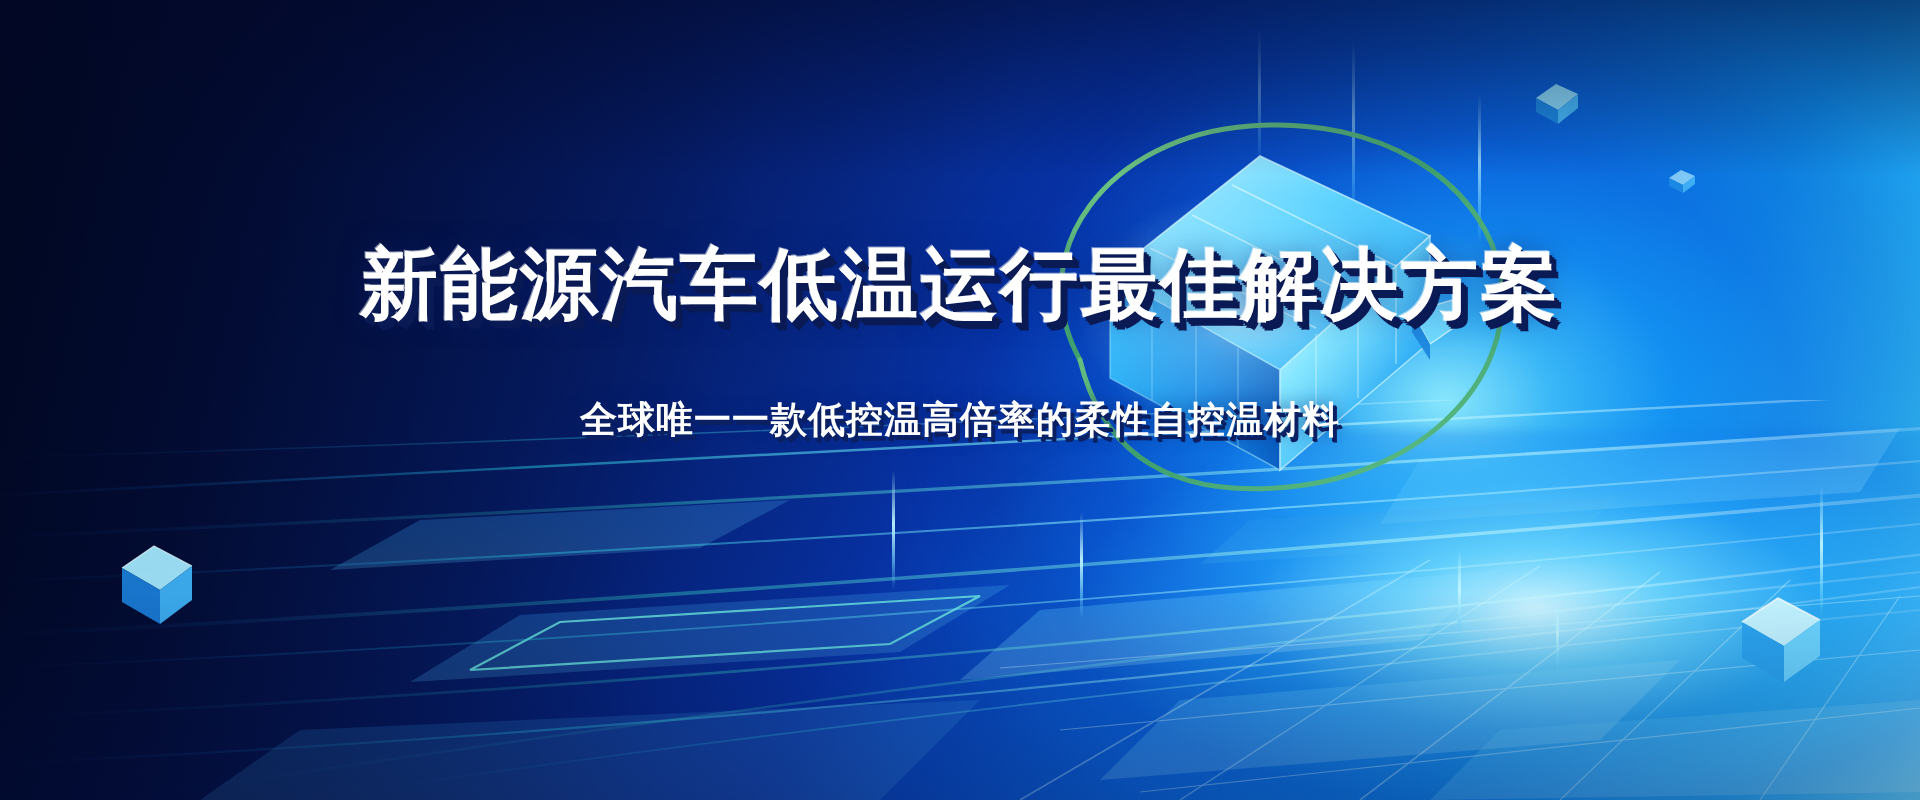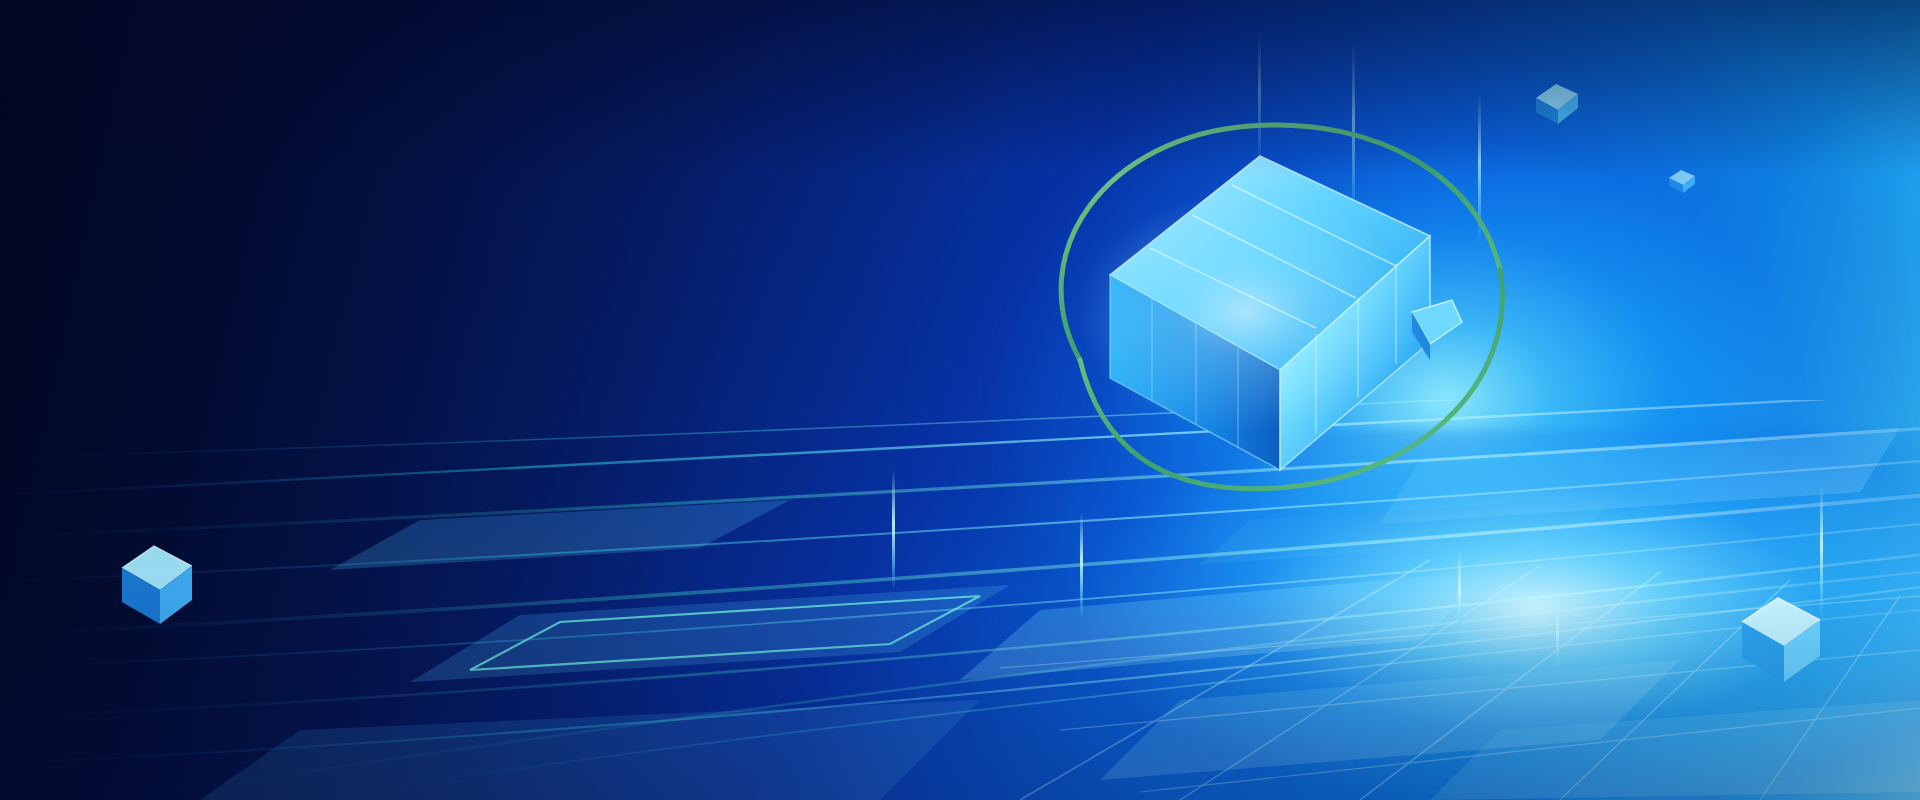--- a/index.html
+++ b/index.html
@@ -313,15 +313,17 @@
       <polygon points="14,44 50,20 92,42 56,68" fill="#c8f6ff" opacity=".95"></polygon>
       <polygon points="14,44 56,68 56,104 14,80" fill="#2aa3ef" opacity=".95"></polygon>
       <polygon points="56,68 92,42 92,78 56,104" fill="#6fd6ff" opacity=".95"></polygon>
       <path d="M14,44 50,20 92,42" fill="none" stroke="#ffffff" stroke-width="1.6" stroke-opacity=".75"></path>
     </svg>
   </div>
 
   <div class="bg-vignette"></div>
 
   <div class="text-block">
+    <h1 class="title">新能源汽车低温运行最佳解决方案</h1>
+    <p class="subtitle">全球唯一一款低控温高倍率的柔性自控温材料</p>
   </div>
 
 </div>
 
 </body></html>

